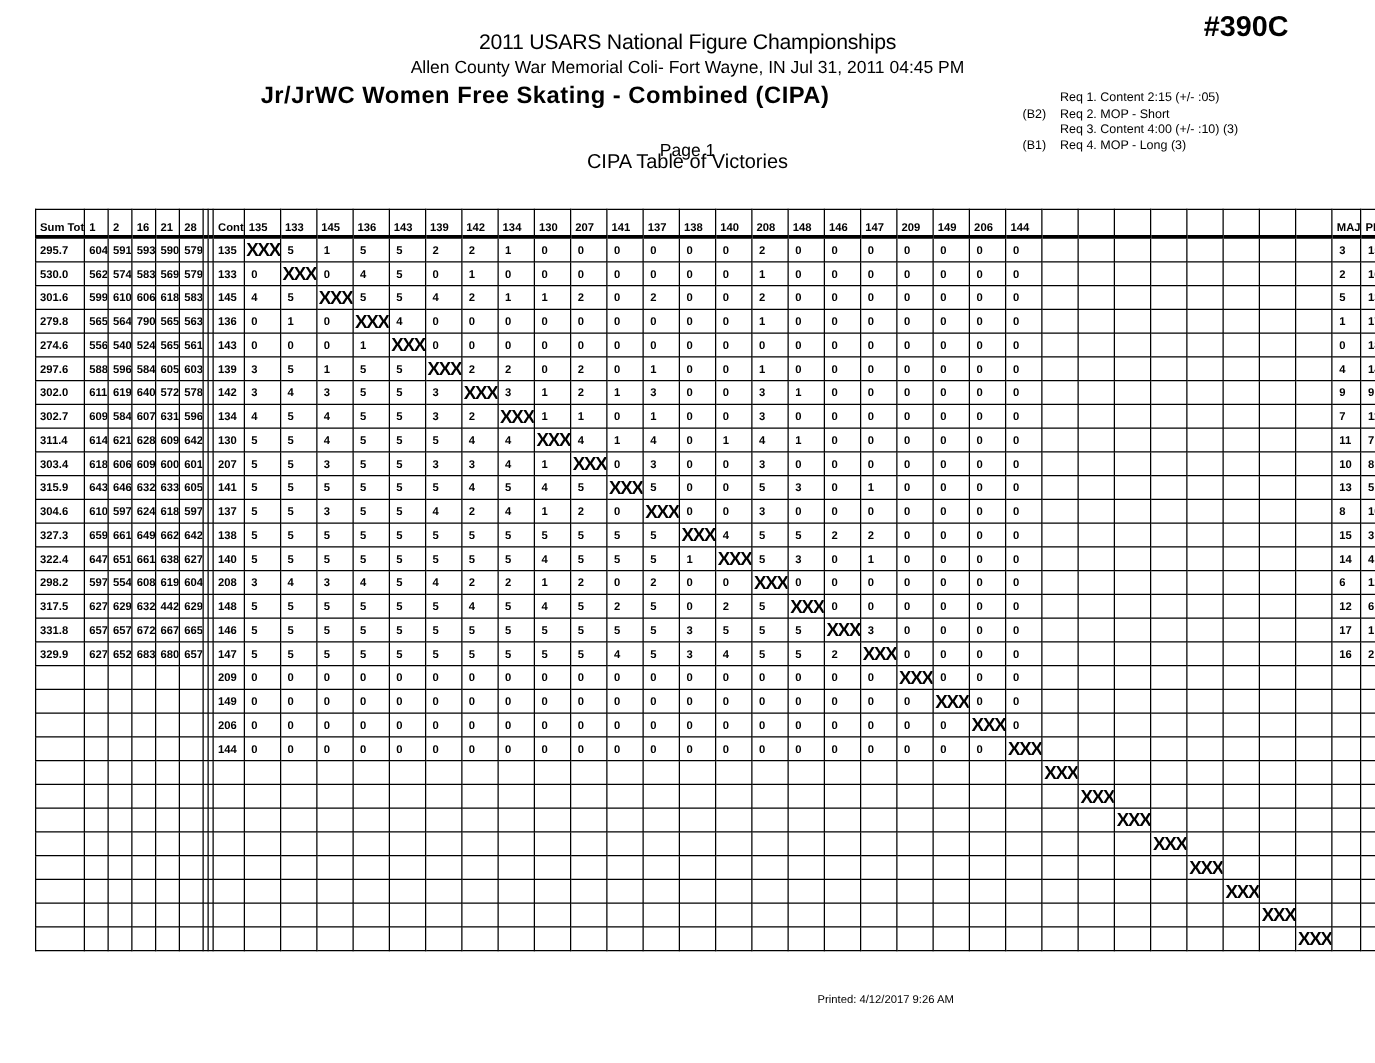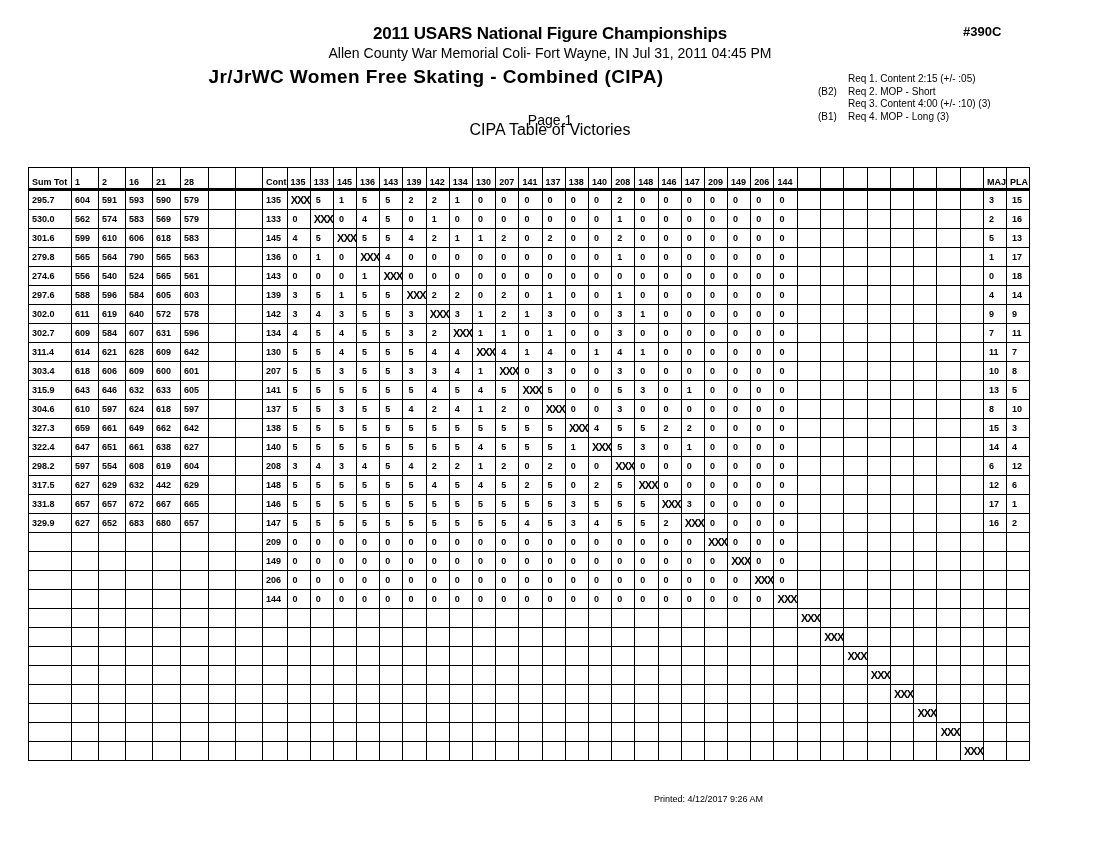--- a/index.html
+++ b/index.html
@@ -1,33 +1,33 @@
 <!DOCTYPE html>
 <html><head>
 <meta charset="utf-8">
 <style>
   html, body { margin:0; padding:0; background:#ffffff; }
   body { width:1100px; height:850px; position:relative; overflow:hidden; color:#000; font-family:"Liberation Sans", sans-serif; }
   .abs { position:absolute; white-space:nowrap; }
-  .title { left:0; width:1100px; text-align:center; top:24px; font-size:17px; font-weight:bold; letter-spacing:-0.2px; }
+  .title { left:0; width:1100px; text-align:center; top:24px; font-size:17px; font-weight:normal; letter-spacing:-0.2px; }
   .venue { left:0; width:1100px; text-align:center; top:45px; font-size:14px; }
   .event { left:0; width:872px; text-align:center; top:66px; font-size:19px; font-weight:bold; letter-spacing:0.4px; }
   .subtitle { left:0; width:1100px; text-align:center; top:91px; font-size:16px;margin-top:30px; }
   .page { left:0; width:1100px; text-align:center; top:112px; font-size:14px; }
-  .evnum { left:963px; top:24px; font-size:13px; font-weight:bold; }
+  .evnum { left:963px; top:8px; font-size:23px; font-weight:bold; }
   .reqs { left:818px; top:73px; font-size:10px; line-height:12.5px; }
   .req-line { display:flex; }
   .req-tag { width:30px; }
   .printed { left:654px; top:762px; font-size:9px;margin-top:32px; }
 
   table.grid { position:absolute; left:28px; top:167px; border-collapse:collapse; table-layout:fixed; font-size:9px;font-weight:bold; }
   table.grid td { border:1px solid #000; height:18px; padding:0 0 0 3px; vertical-align:middle; overflow:hidden; white-space:nowrap; }
   table.grid tr.hdr td { height:19px; border-bottom:3px solid #000; vertical-align:bottom; padding-bottom:1px; }
   table.grid td.c { text-align:left; padding-left:5px; }
-  table.grid td.x { padding-left:1px; font-size:11px; letter-spacing:-1px;text-align:right; }
+  table.grid td.x { padding-left:1px; font-size:15px; letter-spacing:-1px;text-align:right; }
 </style>
 </head>
 <body>
 
 <div class="abs title">2011 USARS National Figure Championships</div>
 <div class="abs venue">Allen County War Memorial Coli- Fort Wayne, IN  Jul 31, 2011  04:45 PM</div>
 <div class="abs event">Jr/JrWC Women Free Skating - Combined (CIPA)</div>
 <div class="abs subtitle">CIPA Table of Victories</div>
 <div class="abs page">Page 1</div>
 <div class="abs evnum">#390C</div>

